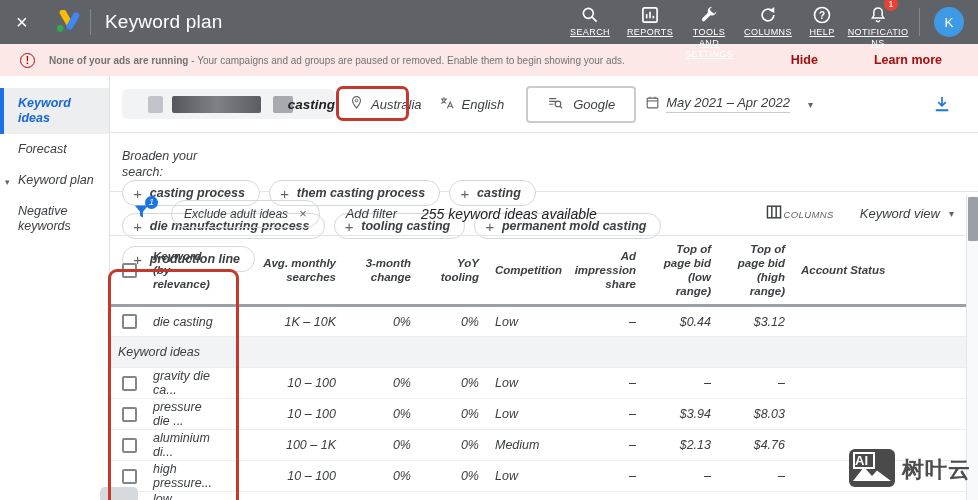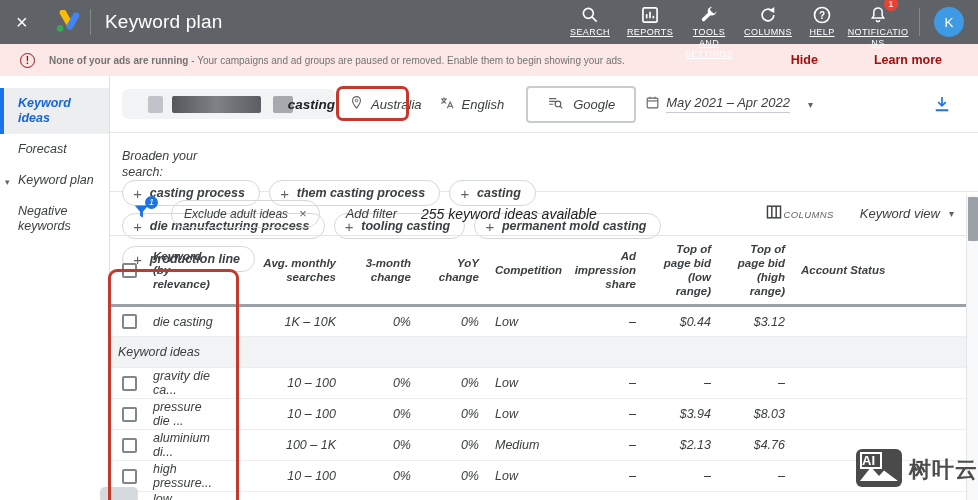--- a/index.html
+++ b/index.html
@@ -124,21 +124,21 @@
   .vscroll { position:absolute; top:119px; right:0; bottom:0; width:12px; background:#f8f9fa;
              border-left:1px solid #e3e5e8; }
   .vthumb { width:10px; margin:2px auto 0; height:44px; background:#9aa0a6; border-radius:1px; cursor:grab; }
 
   
   .annot { position:absolute; border:3px solid #c5392d; z-index:20; pointer-events:none; }
   .annot-australia { left:336px; top:86px; width:73px; height:35px; border-radius:7px; }
   .annot-keyword { left:108px; top:269px; width:131px; height:245px; border-radius:9px; }
 
   
-  .watermark { position:absolute; right:0; bottom:8px; display:flex; align-items:center;
+  .watermark { position:absolute; right:7px; bottom:8px; display:flex; align-items:center;
                gap:6px; z-index:15; }
   .wm-text { font-size:22px; font-weight:700; color:#4d4d4d; letter-spacing:1px;
              font-family:"DejaVu Sans",sans-serif; }
 
   .scroll-artifact { position:absolute; left:100px; top:487px; width:38px; height:16px;
                      background:#d7dadd; border-radius:5px; z-index:5; }
 </style>
 </head>
 <body>
 
@@ -383,21 +383,21 @@
             <col style="width:75px">
           <col style="width:74px">
             <col>
         </colgroup>
         <thead>
           <tr>
             <th class="cb-cell"><span class="cb"></span></th>
             <th style="text-align:left">Keyword (by relevance)</th>
             <th class="num">Avg. monthly searches</th>
             <th class="num">3-month change</th>
-            <th class="num">YoY change</th>
+            <th class="num">YoY tooling</th>
             <th style="text-align:left">Competition</th>
             <th class="num">Ad impression share</th>
             <th class="num">Top of page bid (low range)</th>
             <th class="num">Top of page bid (high range)</th>
             <th style="text-align:left">Account Status</th>
           </tr>
         </thead>
         <tbody>
           <tr>
             <td class="cb-cell"><span class="cb"></span></td>

